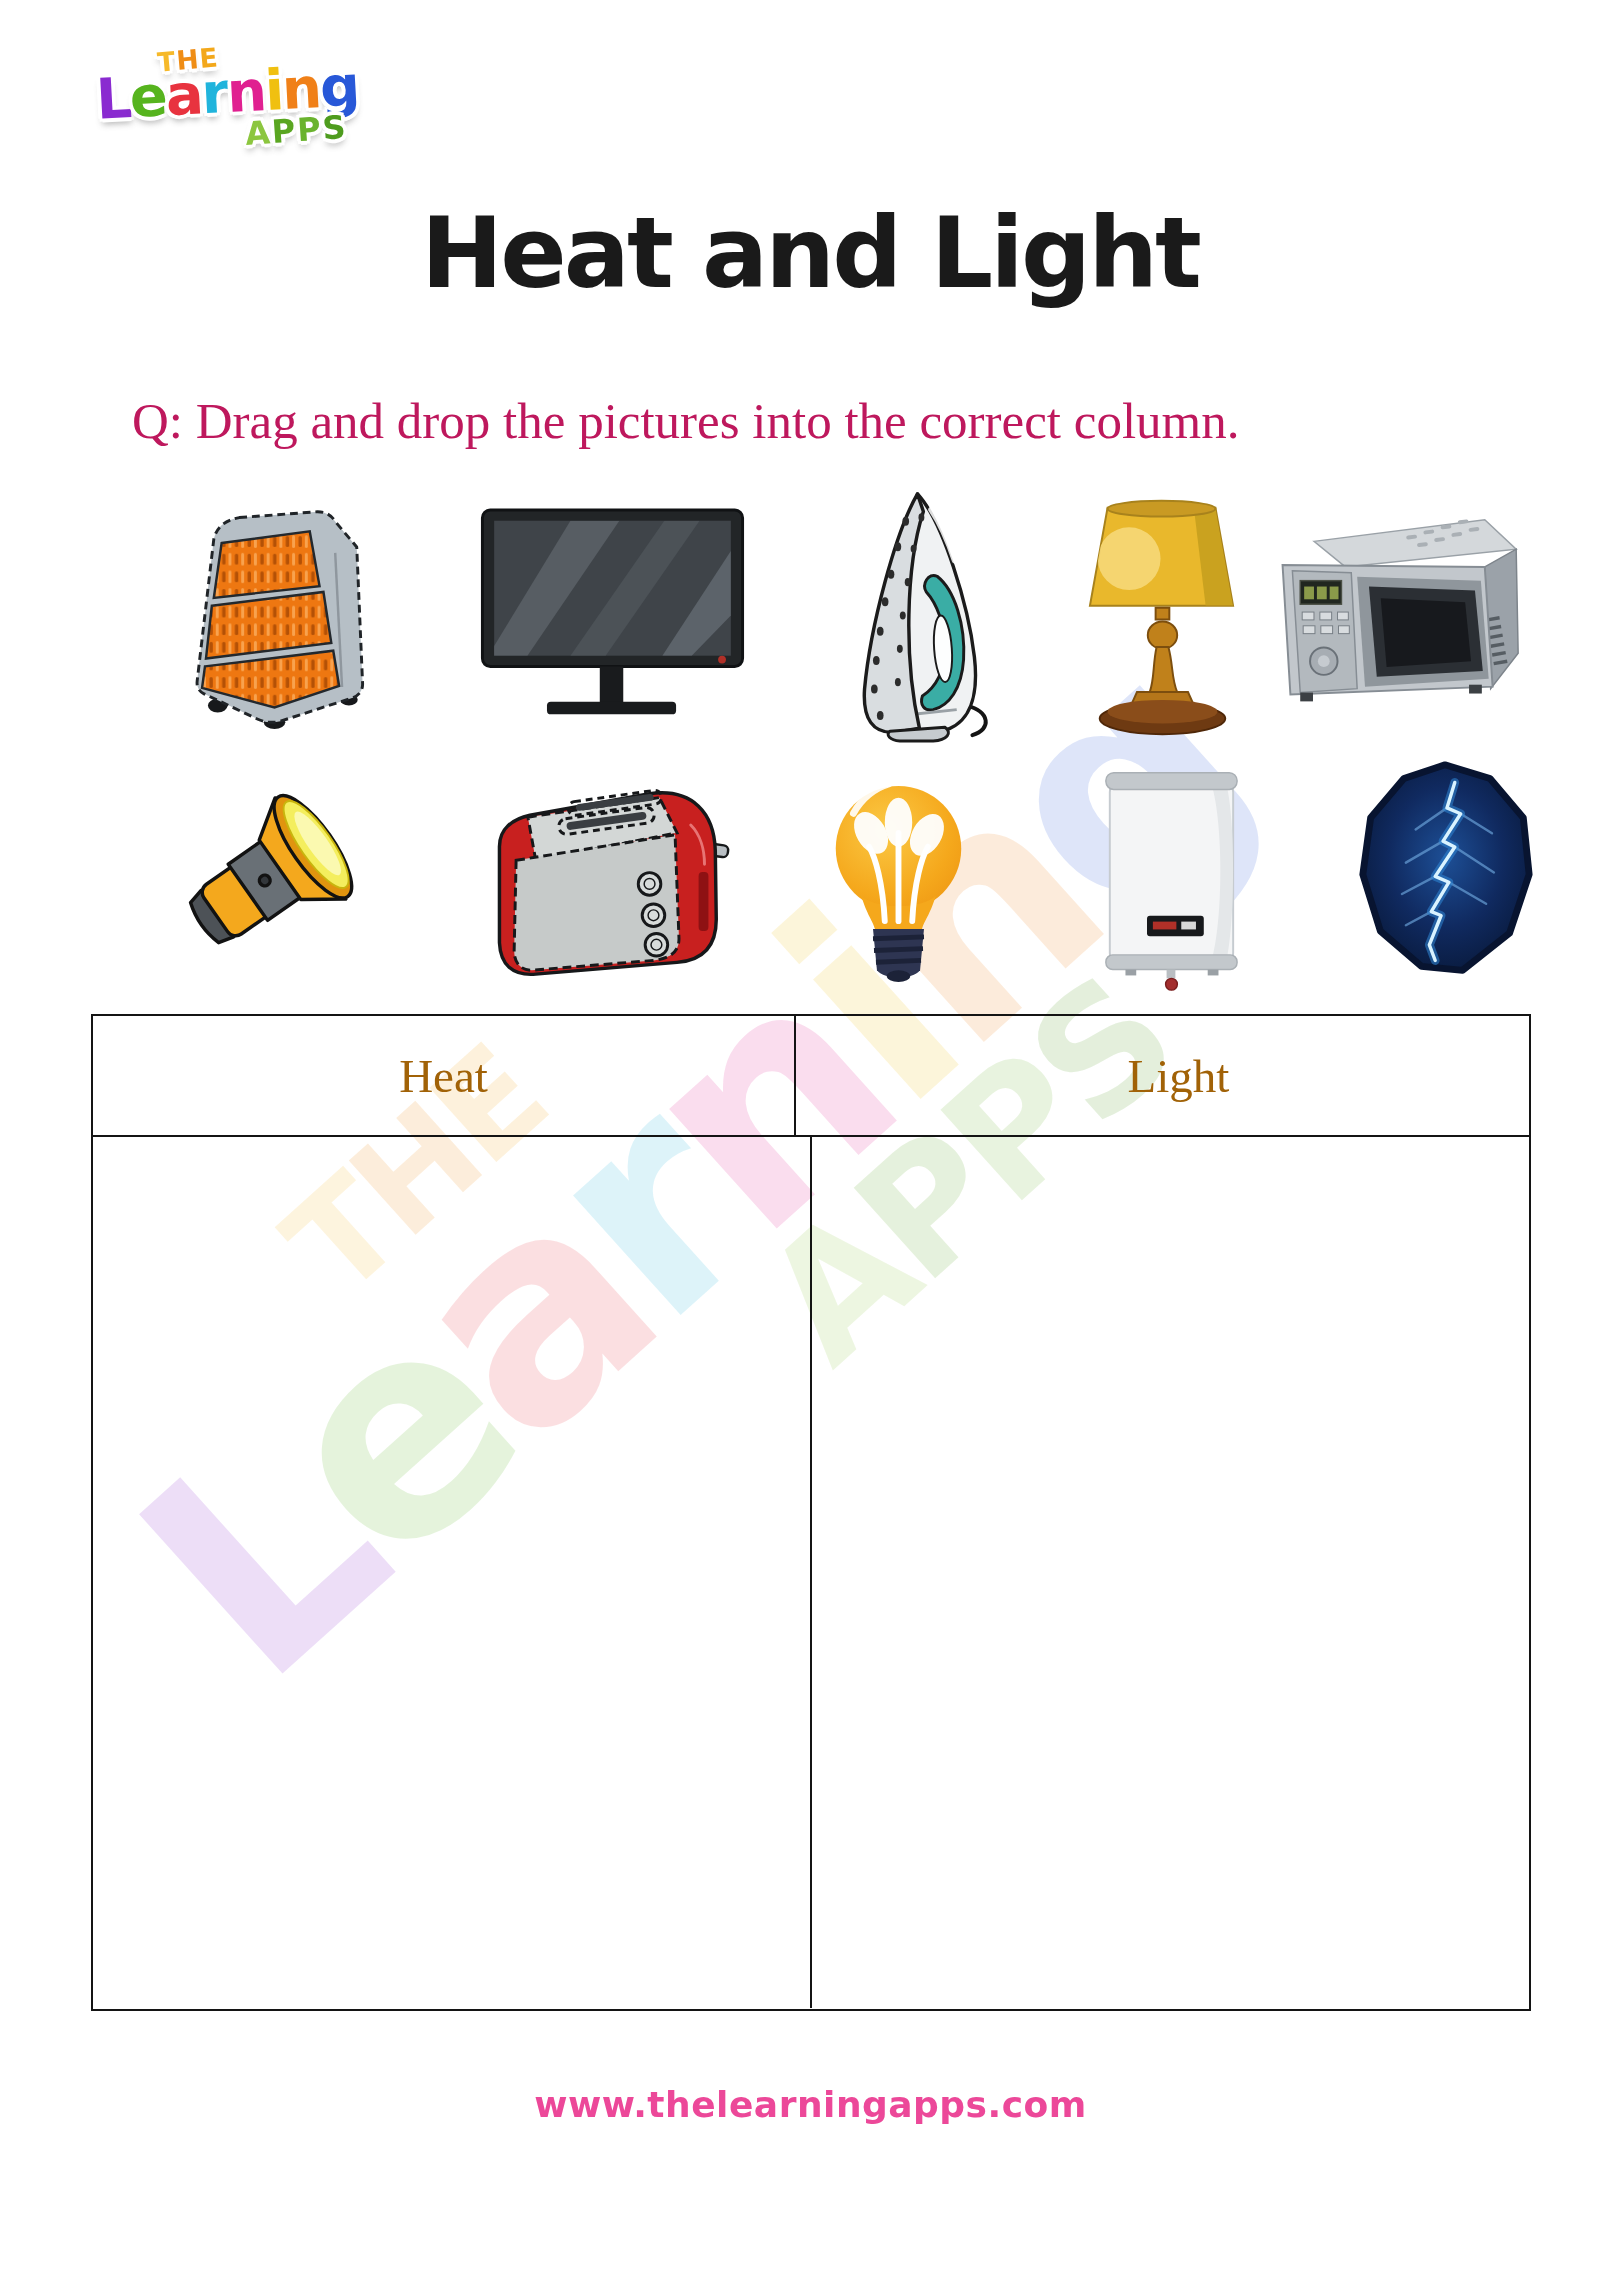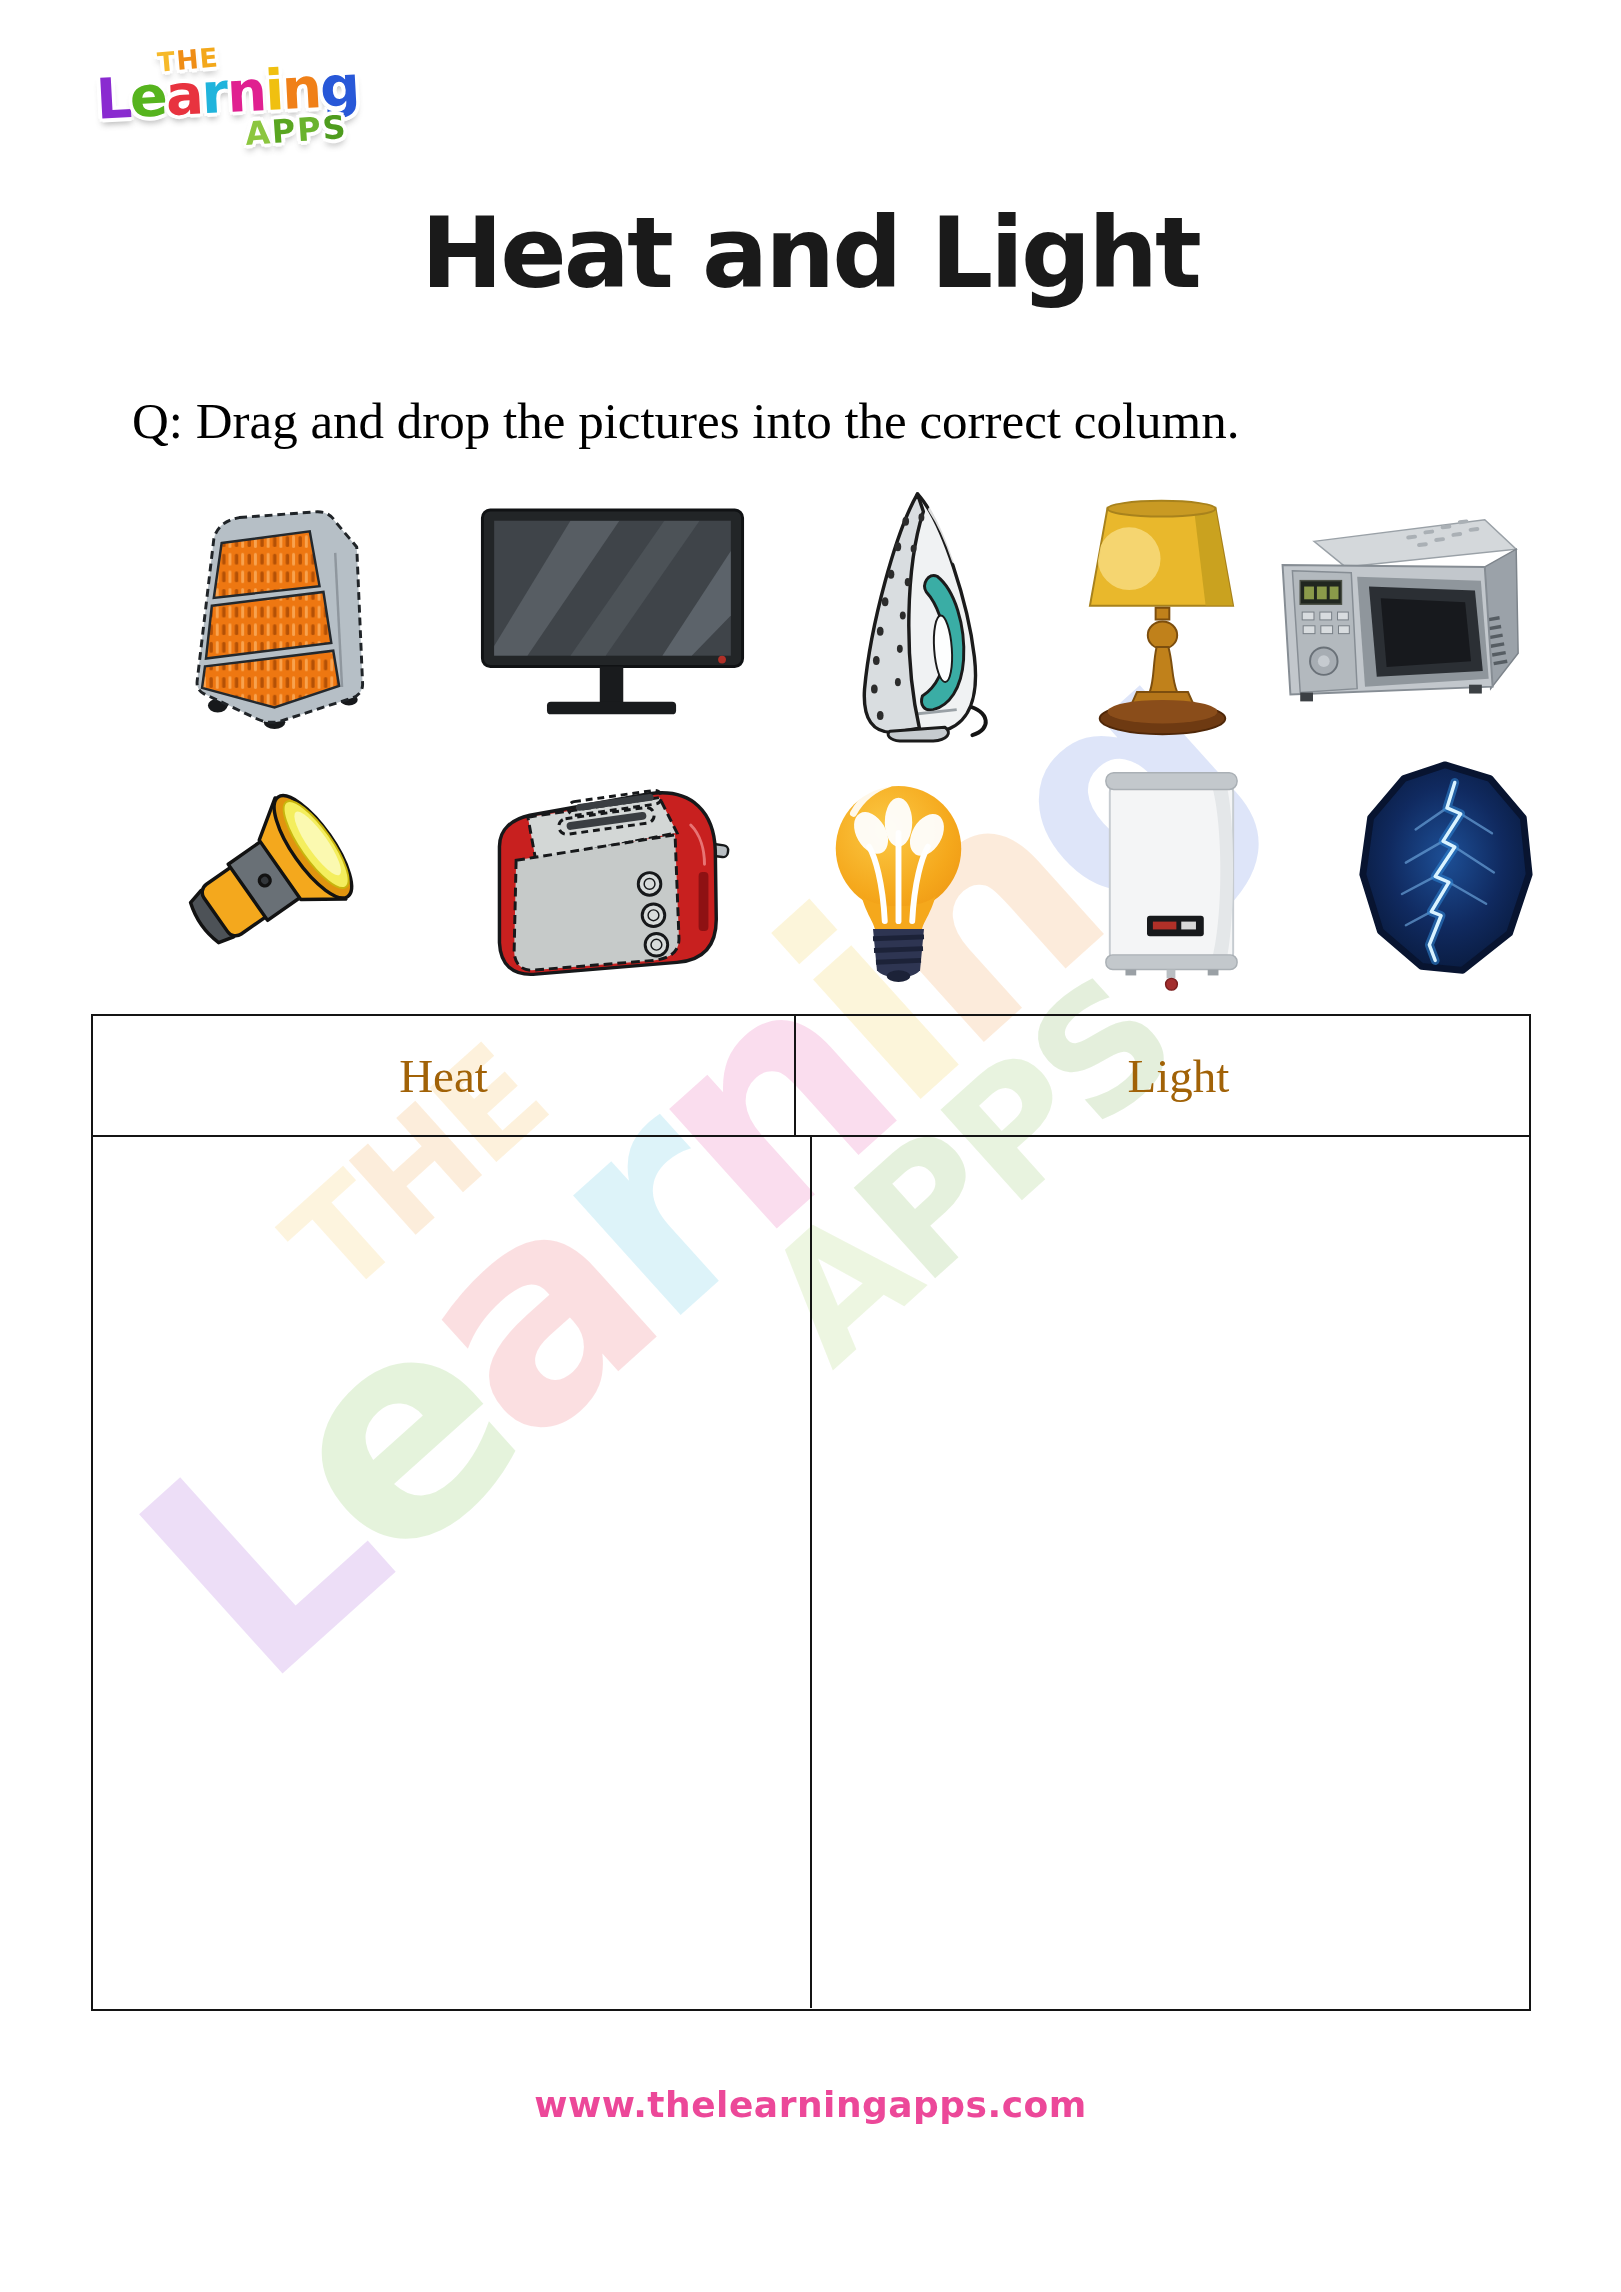--- a/index.html
+++ b/index.html
@@ -29,21 +29,21 @@
   .logo .bubble{text-shadow:-2.9px -2.9px 0 #fff,2.9px -2.9px 0 #fff,-2.9px 2.9px 0 #fff,2.9px 2.9px 0 #fff,
                 0 -3.9px 0 #fff,0 3.9px 0 #fff,-3.9px 0 0 #fff,3.9px 0 0 #fff,0 5.9px 5.9px rgba(90,90,90,.45);}
   .logo-the{font-size:26.5px;margin-left:61px;transform:rotate(-5deg);letter-spacing:1px;}
   .logo-learning{font-size:56px;transform:rotate(-3deg);letter-spacing:-2px;}
   .logo-apps{font-size:32px;margin-left:149px;margin-top:-3.9px;transform:rotate(-4deg);letter-spacing:2px;}
 
   
   .title{position:absolute;left:0;right:1px;top:196px;margin:0;text-align:center;z-index:2;
          font-size:98px;font-weight:bold;letter-spacing:-2.9px;color:#1a1a1a;}
   .question{position:absolute;left:132px;top:392px;margin:0;z-index:2;
-            font-family:"Liberation Serif", serif;font-size:51px;color:#000000;}
+            font-family:"Liberation Serif", serif;font-size:51px;color:#be185d;}
 
   
   .item{position:absolute;z-index:2;}
   .item svg{display:block;width:100%;height:100%;}
 
   
   .sort-table{position:absolute;left:91px;top:1014px;width:1440px;height:997px;
               border:2.9px solid #141414;z-index:1;box-sizing:border-box;}
   .sort-header{display:flex;height:119px;border-bottom:2.9px solid #141414;}
   .sort-header .hcell{flex:1;display:flex;align-items:center;justify-content:center;

